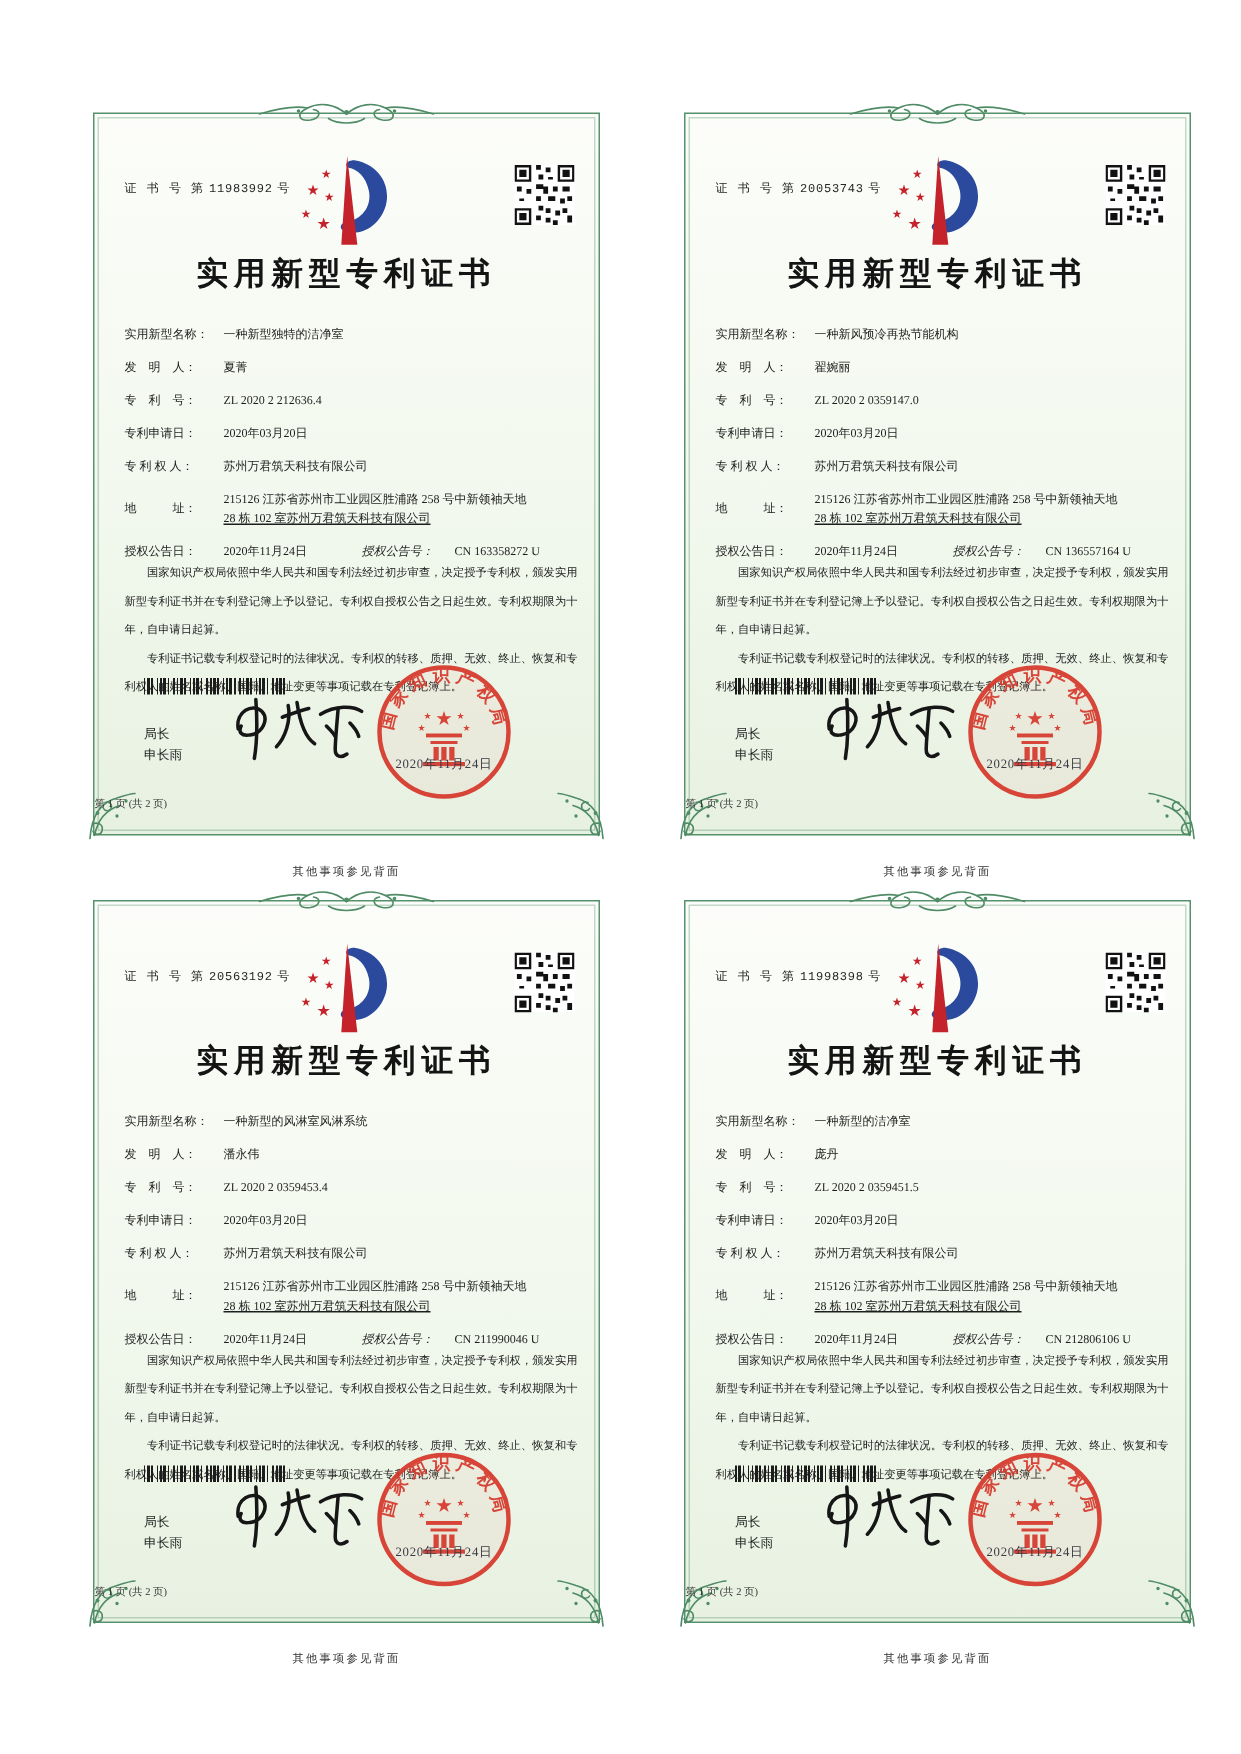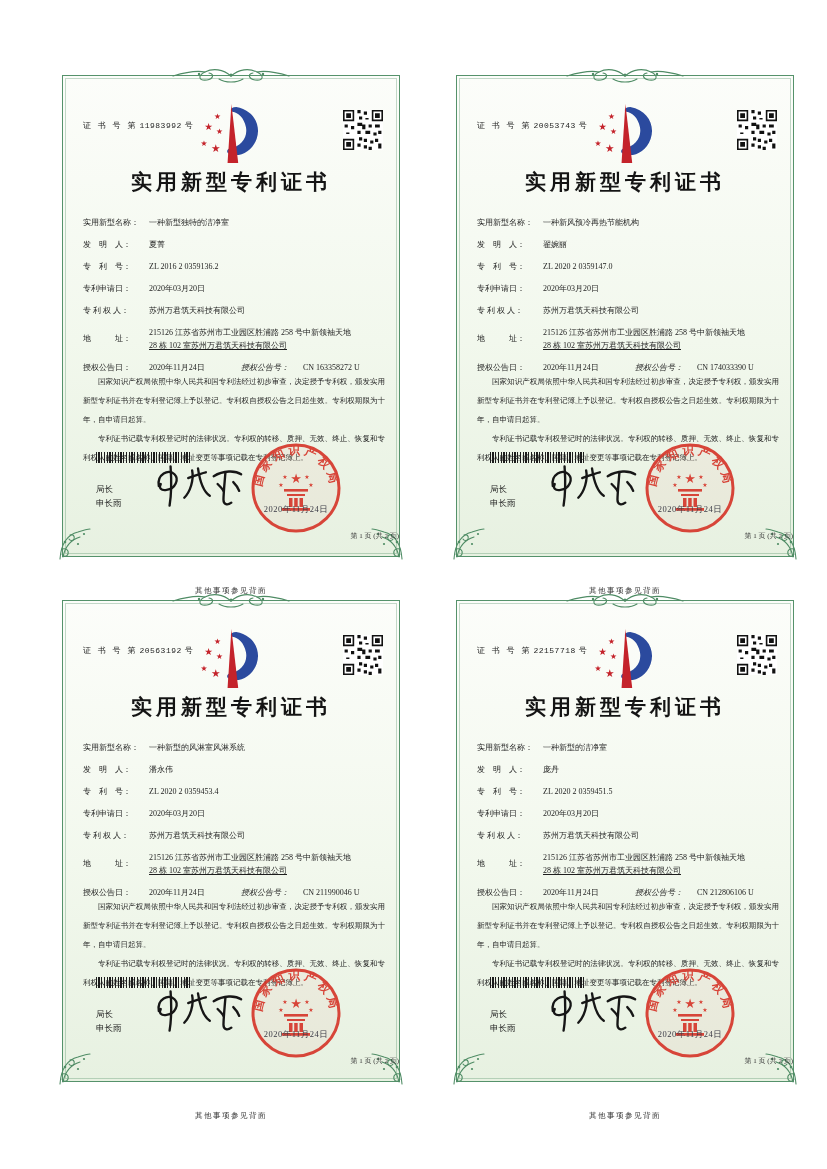--- a/index.html
+++ b/index.html
@@ -60,22 +60,22 @@
       #1c1c1c 5px 6px,transparent 6px 8.5px,
       #1c1c1c 8.5px 9.5px,transparent 9.5px 11px);
   }
 
   .director{position:absolute;top:406px;left:33px;font-size:8.5px;line-height:14px;color:#1b1b1b;}
   .signature{position:absolute;top:386px;left:86px;width:98px;height:48px;}
 
   .seal{position:absolute;top:365px;left:186px;width:94px;height:94px;opacity:.92;}
   .seal-date{position:absolute;top:428px;left:173px;width:120px;text-align:center;font-size:8.5px;color:#3b3b46;letter-spacing:.5px;}
 
-  .page-no{position:absolute;top:455px;left:0;width:100%;text-align:right;font-size:7px;color:#333;}
-  .back-note{margin-top:29px;text-align:center;font-size:7.5px;color:#333;letter-spacing:1.5px;}
+  .page-no{position:absolute;top:455px;left:0;width:100%;text-align:left;font-size:7px;color:#333;}
+  .back-note{margin-top:19px;text-align:center;font-size:7.5px;color:#333;letter-spacing:1.5px;}
 </style>
 </head>
 <body>
 
 <div id="sheet">
   <article class="cert pos-0">
     <div class="frame">
 
       <svg class="ornament-top" viewBox="0 0 124 18">
         <g fill="none" stroke="#4f8c65" stroke-width="1.1" stroke-linecap="round">
@@ -147,21 +147,21 @@
         <div class="row">
           <span class="lab">实用新型名称：</span>
           <span class="val">一种新型独特的洁净室</span>
         </div>
         <div class="row">
           <span class="lab">发　明　人：</span>
           <span class="val">夏菁</span>
         </div>
         <div class="row">
           <span class="lab">专　利　号：</span>
-          <span class="val">ZL 2016 2 0359136.2</span>
+          <span class="val">ZL 2020 2 212636.4</span>
         </div>
         <div class="row">
           <span class="lab">专利申请日：</span>
           <span class="val">2020年03月20日</span>
         </div>
         <div class="row">
           <span class="lab">专 利 权 人：</span>
           <span class="val">苏州万君筑天科技有限公司</span>
         </div>
         <div class="row">
@@ -326,21 +326,21 @@
           <span class="lab">地　　　址：</span>
           <span class="val">
             <span class="l1">215126 江苏省苏州市工业园区胜浦路 258 号中新领袖天地</span>
             <span class="l2">28 栋 102 室苏州万君筑天科技有限公司</span>
           </span>
         </div>
         <div class="row row-grant">
           <span class="lab">授权公告日：</span>
           <span class="val vdate">2020年11月24日</span>
           <span class="lab-g">授权公告号：</span>
-          <span class="val">CN 174033390 U</span>
+          <span class="val">CN 136557164 U</span>
         </div>
       </div>
 
       <div class="legal">
         <p>国家知识产权局依照中华人民共和国专利法经过初步审查，决定授予专利权，颁发实用新型专利证书并在专利登记簿上予以登记。专利权自授权公告之日起生效。专利权期限为十年，自申请日起算。</p>
         <p>专利证书记载专利权登记时的法律状况。专利权的转移、质押、无效、终止、恢复和专利权人的姓名或名称、国籍、地址变更等事项记载在专利登记簿上。</p>
       </div>
 
       <div class="barcode"></div>
 
@@ -586,21 +586,21 @@
           <path d="M4 22 C8 21 11 23 10 27 C9 30 5 30 4 27"></path>
           <path d="M12 8 C15 7 17 9 16 12 C15 14 12 14 11 12"></path>
         </g>
         <g fill="#4f8c65">
           <circle cx="7" cy="15" r="1.3"></circle>
           <circle cx="20" cy="17" r="1.1"></circle>
           <circle cx="26" cy="7" r="1.1"></circle>
         </g>
       </svg>
 
-      <div class="cert-no"><span>证 书 号 第</span><span class="num">22157718</span><span>号</span></div>
+      <div class="cert-no"><span>证 书 号 第</span><span class="num">11998398</span><span>号</span></div>
 
       <svg class="logo" viewBox="0 0 64 68">
         <path d="M40 5 C58 8 66 24 61 38 C56 52 42 58 32 53 C30 52 30 49 33 48 C45 46 52 37 50 26 C48 16 42 11 36 10 C33 9 34 5 40 5 Z" fill="#2b4a9e"></path>
         <polygon points="35,2 42,63 31,63" fill="#c4232b"></polygon>
         <g fill="#c4232b" font-family="'DejaVu Sans',sans-serif">
           <text x="17" y="17" font-size="8">★</text>
           <text x="7" y="29" font-size="10">★</text>
           <text x="19" y="33" font-size="8">★</text>
           <text x="3" y="45" font-size="8">★</text>
           <text x="14" y="52" font-size="11">★</text>

